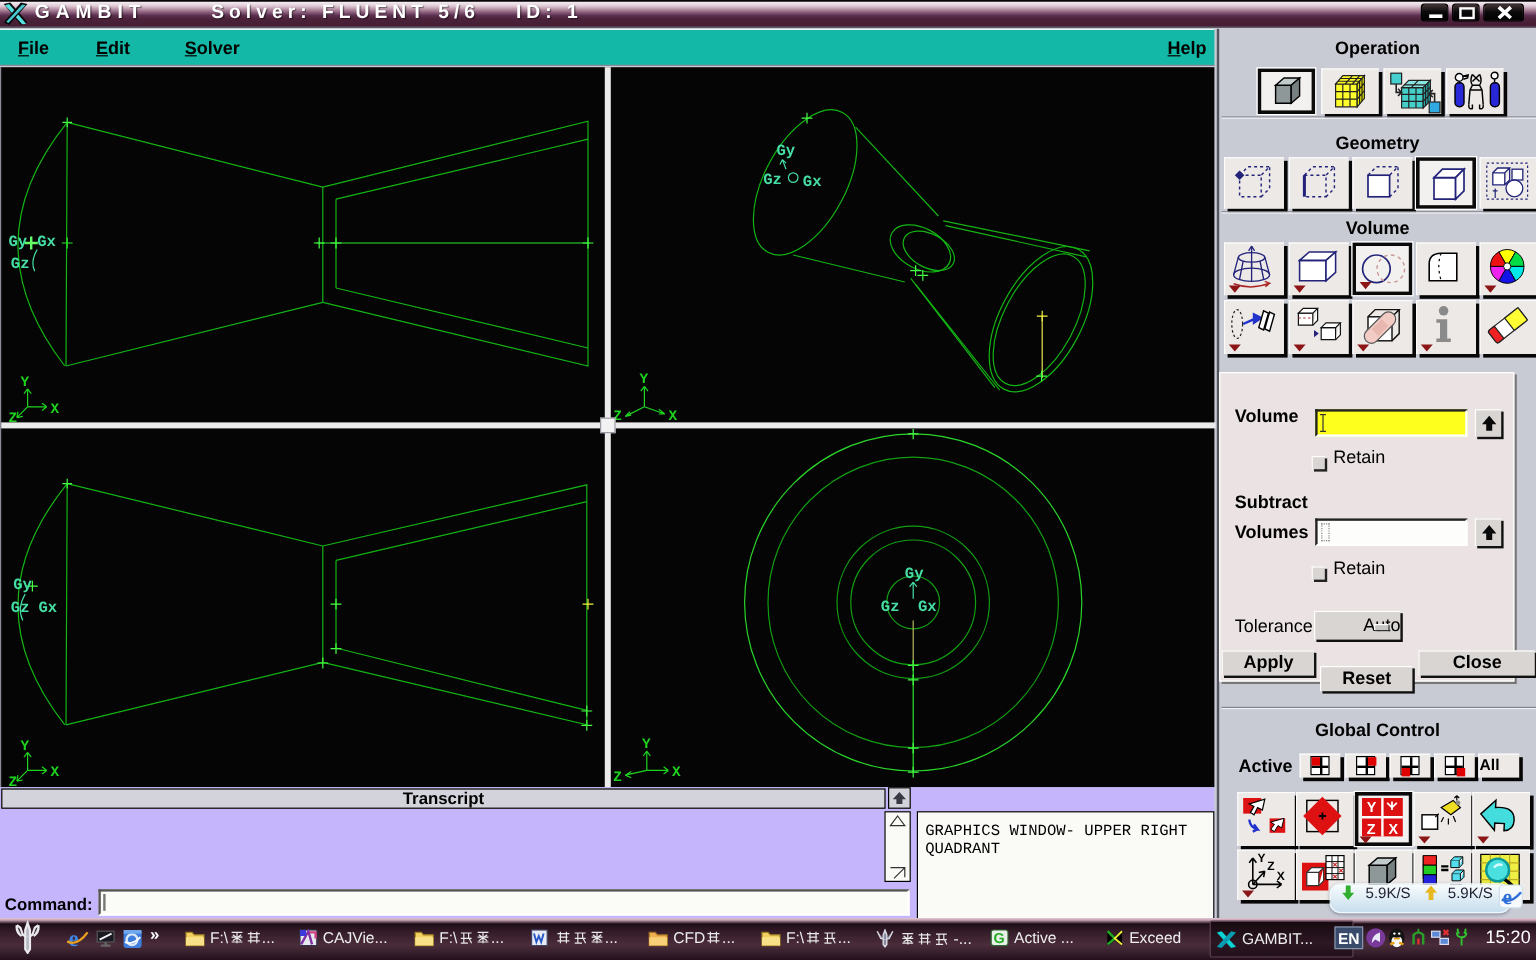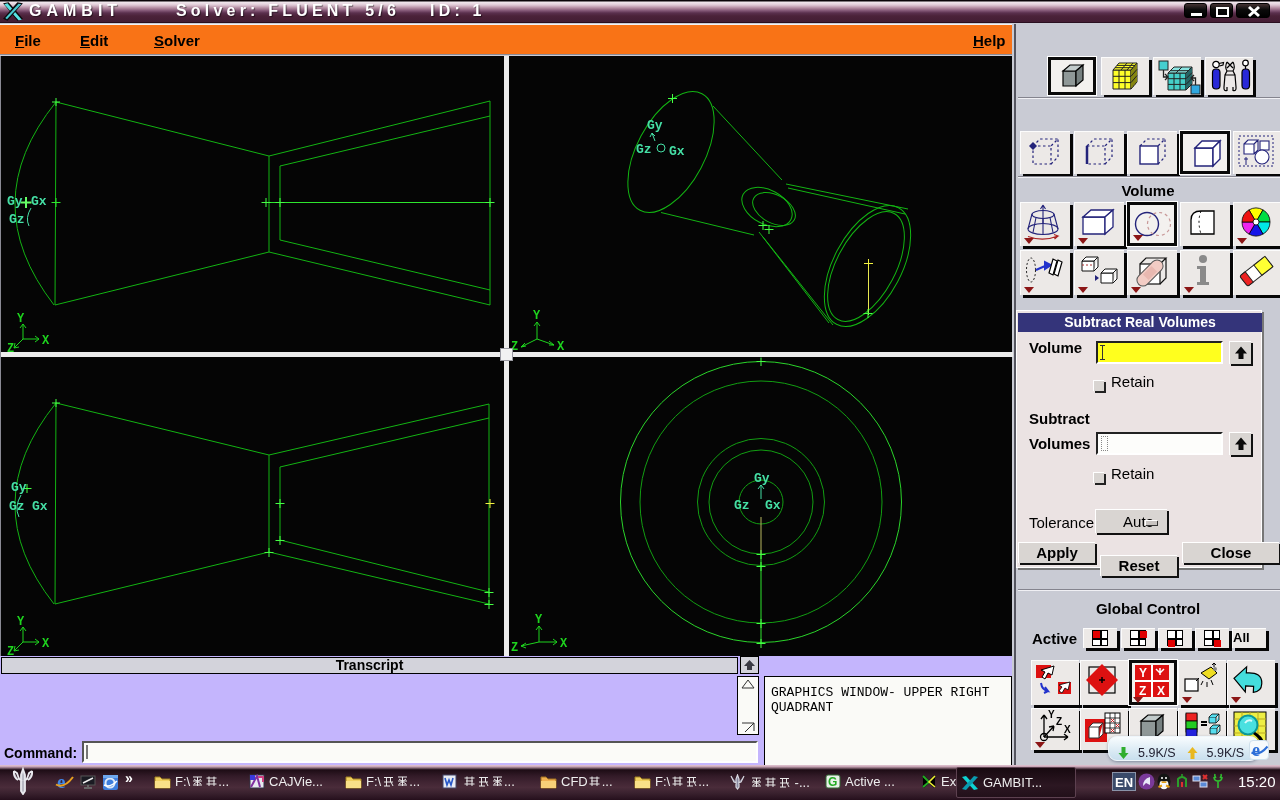--- a/index.html
+++ b/index.html
@@ -5,21 +5,21 @@
 * { margin:0; padding:0; box-sizing:border-box; }
 html,body { width:1280px; height:800px; overflow:hidden; background:#000; font-family:"Liberation Sans",sans-serif; }
 #app { position:absolute; left:0; top:0; width:1280px; height:765px; background:#c9cbd4; }
 
 #titlebar { position:absolute; left:0; top:0; width:1280px; height:23px;
   background:linear-gradient(to bottom,#0a0508 0px,#0a0508 1px,#f2eaef 2px,#e0cad6 5px,#b28ba0 8px,#7d5070 11px,#5a2f4d 13px,#4b2239 16px,#471f36 19px,#431d33 23px);
   border-bottom:1px solid #2a1020;}
 #titlebar .t { position:absolute; top:2px; color:#fff; font-weight:bold; font-size:16px; letter-spacing:3px; text-shadow:1px 1px 1px rgba(0,0,0,0.5); }
 .winbtn { position:absolute; top:3px; height:15px; background:linear-gradient(#433,#0a0a0a 45%,#000); border:1px solid #000; border-radius:3px; color:#fff; text-align:center; }
 
-#menubar { position:absolute; left:0; top:24px; width:1012px; height:31px; background:#f97316; border-top:1px solid #f2f2f6; border-bottom:1px solid #8a8a94; }
+#menubar { position:absolute; left:0; top:24px; width:1012px; height:31px; background:#14b8a6; border-top:1px solid #f2f2f6; border-bottom:1px solid #8a8a94; }
 #menubar .mi { position:absolute; top:7px; font-weight:bold; font-size:15px; color:#000; }
 #menubar .mi u { text-decoration:underline; }
 
 #gfx { position:absolute; left:0; top:56px; width:1012px; height:600px; background:#050505; border-left:1px solid #8a8a94; }
 .sep-v { position:absolute; background:#ececec; }
 .sep-h { position:absolute; background:#ececec; }
 
 .panelhead { position:absolute; background:#d3d3db; border:1px solid #000; font-weight:bold; font-size:14px; text-align:center; color:#000; }
 .textarea { position:absolute; background:#fafaf7; border:1px solid #000; font-family:"Liberation Mono",monospace; font-size:13px; color:#000; }
 
@@ -49,21 +49,21 @@
 .fbtn { position:absolute; height:21px; background:#d9d5d2; box-shadow:2px 2px 0 #111; border-top:1px solid #fff; border-left:1px solid #fff; text-align:center; font-weight:bold; font-size:15px; color:#000; }
 
 #taskbar { position:absolute; left:0; top:765px; width:1280px; height:35px;
   background:linear-gradient(to bottom,#e3c7d4 0%,#c5a2b3 5%,#1d0c15 14%,#331b28 32%,#412533 50%,#4a2c3a 64%,#38202d 82%,#250f1c 100%); }
 .tbtxt { color:#eee; font-size:13px; white-space:nowrap; }
 .tbtxt svg { vertical-align:-2px; }
 .task { position:absolute; top:9px; display:flex; align-items:center; gap:4px; }
 .task.active { top:2px; height:31px; background:linear-gradient(#170910,#2c1722 60%,#22101a); border:1px solid #5d4150; border-radius:2px; padding:0 4px; }
 
 #netspeed svg { display:block; flex:none; }
-#netspeed { position:absolute; left:1108px; top:736px; width:151px; height:25px; background:linear-gradient(#f8fcfe,#d5e7f2 70%,#c8dfee); border:1px solid #eef6fb; border-radius:9px; box-shadow:0 1px 3px rgba(40,60,90,.45); display:flex; align-items:flex-end; font-size:12.5px; color:#223; }
+#netspeed { position:absolute; left:1108px; top:736px; width:151px; height:25px; background:linear-gradient(#f8fcfe,#d5e7f2 70%,#c8dfee); border:1px solid #eef6fb; border-radius:9px; box-shadow:0 1px 3px rgba(40,60,90,.45); display:flex; align-items:flex-start; font-size:12.5px; color:#223; }
 </style>
 </head>
 <body>
 <div id="app">
   <div id="titlebar">
     <svg style="position:absolute;left:2px;top:1px" width="22" height="21" viewBox="0 0 20 19">
       <path d="M1 2 L6 1 L19 16 L14 18 Z" fill="#09090c"></path>
       <path d="M2 3 L5 2 L18 17 L15 17.5 Z" fill="#57e3e3"></path>
       <path d="M14 1 L19 2 L5 18 L1 16 Z" fill="#0a0a0e"></path>
       <path d="M15 2.5 L17.5 3 L4.5 16.5 L3 15.5 Z" fill="#49c8cf"></path>
@@ -245,20 +245,21 @@
         <path d="M4 46 L16 46 L16 54 M16 46 L7 55" fill="none" stroke="#333"></path>
       </svg>
     </div>
     <div style="position:absolute;left:4px;top:86px;font-weight:bold;font-size:14px;color:#000;line-height:22px">Command:</div>
     <div style="position:absolute;left:82px;top:85px;width:676px;height:22px;background:#fbfbf8;border-top:2px solid #555;border-left:2px solid #555;border-bottom:2px solid #fff;border-right:2px solid #fff">
       <div style="position:absolute;left:2px;top:2px;width:2px;height:14px;background:#777"></div>
     </div>
     <div class="textarea" style="left:764px;top:20px;width:248px;height:109px;padding:8px 6px;line-height:15px">GRAPHICS WINDOW- UPPER RIGHT<br>QUADRANT</div>
   </div>
   <div id="rpanel">
+    <div class="sect-title" style="top:8px">Operation</div>
     <div class="btn sel" style="left:32px;top:33px;width:48px;height:38px">
       <svg width="42" height="32" viewBox="0 0 42 32">
           <g stroke="#000" stroke-width="1.2">
             <path d="M12,11 L25,11 L25,26 L12,26 Z" fill="#8f9898"></path>
             <path d="M12,11 L19,5 L32,5 L25,11 Z" fill="#c2cbcb"></path>
             <path d="M25,11 L32,5 L32,20 L25,26 Z" fill="#768080"></path>
           </g>
         </svg>
     </div>
     <div class="btn" style="left:85px;top:33px;width:48px;height:38px">
@@ -293,20 +294,21 @@
             <rect x="6.5" y="11" width="7.5" height="20" rx="3.5" fill="#2828d8"></rect>
             <path d="M21,4 Q18.5,9 21,13 L19,17 L18,29 M27,4 Q29.5,9 27,13 L29,17 L30,29 M21,13 L27,13 M19.5,17 L28.5,17 M21,4 L27,10 M27,4 L21,10"></path>
             <path d="M18,29 Q17.5,33.5 21,32.5 L21,29 M30,29 Q30.5,33.5 27,32.5 L27,29"></path>
             <circle cx="39.5" cy="5" r="2.8" fill="#fff"></circle>
             <path d="M39.5,8 L39.5,11"></path>
             <rect x="36" y="11" width="7.5" height="20" rx="3.5" fill="#2828d8"></rect>
           </g>
         </svg>
     </div>
     <div class="groove" style="top:73px"></div>
+    <div class="sect-title" style="top:87px">Geometry</div>
     <div class="btn" style="left:4px;top:107px;width:50px;height:43px">
       <svg width="44" height="37" viewBox="0 0 44 37">
           <g stroke="#23237a" stroke-width="1.2" fill="none" stroke-dasharray="2.5,2.5">
             <path d="M12,14 L30,14 L30,32 L12,32 Z"></path>
             <path d="M12,14 L19,7 L37,7 L30,14"></path>
             <path d="M30,32 L37,25 L37,7"></path>
           </g>
           <path d="M12,10 L16,14 L12,18 L8,14 Z" fill="#23237a"></path>
         </svg>
     </div>
@@ -577,21 +579,20 @@
       <svg width="42" height="36" viewBox="0 0 42 36">
           <rect x="6" y="3" width="32" height="30" fill="#eeee44" stroke="#000"></rect>
           <path d="M14,3 L14,33 M22,3 L22,33 M30,3 L30,33 M6,10 L38,10 M6,17 L38,17 M6,24 L38,24" stroke="#bbaa22" stroke-width="1"></path>
           <circle cx="20" cy="16" r="9.5" fill="#4ae0e0" stroke="#0a9898" stroke-width="2"></circle>
           <path d="M24,12 Q20,10 17,14" stroke="#d8fafa" stroke-width="2" fill="none"></path>
           <path d="M27,23 Q34,27 36,33 L33,34 Q30,28 25,25 Z" fill="#000"></path>
         </svg>
     </div>
   </div>
   <div id="form">
-    <div class="ftitle">Subtract Real Volumes</div>
     <div class="flabel fbold" style="left:12px;top:28px">Volume</div>
     <div class="finput" style="left:79px;top:30px;background:#ffff1e">
       <div style="position:absolute;left:4px;top:2px;width:1px;height:15px;background:#333"></div>
       <div style="position:absolute;left:2px;top:2px;width:5px;height:1px;background:#333"></div>
       <div style="position:absolute;left:2px;top:16px;width:5px;height:1px;background:#333"></div>
     </div>
     <div class="farrow" style="left:212px;top:30px">
         <svg width="18" height="18">
           <path d="M9 2.5 L15 9.5 L11.5 9.5 L11.5 15 L6.5 15 L6.5 9.5 L3 9.5 Z" fill="#0a0a0a"></path>
         </svg>
@@ -604,21 +605,21 @@
       <div style="position:absolute;left:3px;top:2px;width:7px;height:15px;border:1px dotted #888"></div>
     </div>
     <div class="farrow" style="left:212px;top:121px">
         <svg width="18" height="18">
           <path d="M9 2.5 L15 9.5 L11.5 9.5 L11.5 15 L6.5 15 L6.5 9.5 L3 9.5 Z" fill="#0a0a0a"></path>
         </svg>
       </div>
     <div class="fcheck" style="left:76px;top:161px"></div>
     <div class="flabel" style="left:94px;top:154px">Retain</div>
     <div class="flabel" style="left:12px;top:203px">Tolerance</div>
-    <div class="fbtn" style="left:78px;top:198px;width:72px;height:24px;line-height:24px;font-weight:normal;font-size:15px;text-align:center;padding-left:14px">Auto
+    <div class="fbtn" style="left:78px;top:198px;width:72px;height:24px;line-height:24px;font-weight:normal;font-size:15px;text-align:right;padding-left:14px">Auto
       <div style="position:absolute;right:10px;top:10px;width:12px;height:5px;background:#c8c4c1;border-top:1px solid #fff;border-left:1px solid #fff;box-shadow:1px 1px 0 #333"></div>
     </div>
     <div class="fbtn" style="left:1px;top:231px;width:77px;line-height:20px">Apply</div>
     <div class="fbtn" style="left:83px;top:244px;width:77px;line-height:20px">Reset</div>
     <div class="fbtn" style="left:165px;top:231px;width:97px;line-height:20px">Close</div>
   </div>
 </div>
 <div id="netspeed">
   <svg width="13" height="14" style="margin-left:8px">
       <path d="M6.5 13 L1.5 7 L4.5 7 L4.5 1 L8.5 1 L8.5 7 L11.5 7 Z" fill="#2fae2f"></path>
@@ -739,21 +740,21 @@
       <span class="tbtxt">Active ...</span>
     </div>
   <div class="task" style="left:921px">
       <svg width="16" height="15">
         <path d="M2 2 L8 8 L2 13 M8 8 L14 2 M8 8 L14 13" stroke="#111" stroke-width="2.5"></path>
         <path d="M2 2 L8 8 L2 13" stroke="#2a2" stroke-width="2"></path>
         <path d="M14 2 L8 8 L14 13" stroke="#ee3" stroke-width="1.6"></path>
       </svg>
       <span class="tbtxt">Exceed</span>
     </div>
-  <div class="task active" style="left:956px;width:120px">
+  <div class="task active" style="left:1008px;width:120px">
       <svg width="18" height="16" viewBox="0 0 18 16">
         <path d="M1 2 L5 1 L17 14 L13 15 Z" fill="#0dd3d3"></path>
         <path d="M13 1 L17 2 L5 15 L1 14 Z" fill="#0a9cb0"></path>
       </svg>
       <span class="tbtxt" style="font-size:13px">GAMBIT...</span>
     </div>
   <div style="position:absolute;left:1112px;top:7px;width:24px;height:19px;background:#3a4a6a;color:#fff;font-size:13px;font-weight:bold;text-align:center;line-height:19px;border:1px solid #8a93a8">EN</div>
   <svg style="position:absolute;left:1138px;top:8px" width="17" height="17">
       <circle cx="8.5" cy="8.5" r="8" fill="#7a3a9a"></circle>
       <path d="M12 4 Q5 6 5 13 L8 10 L12 12 Z" fill="#e8e8f8"></path>

